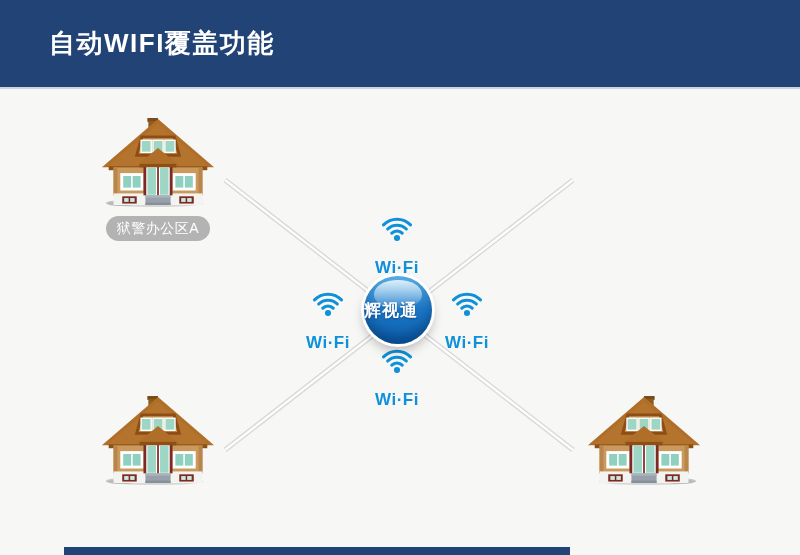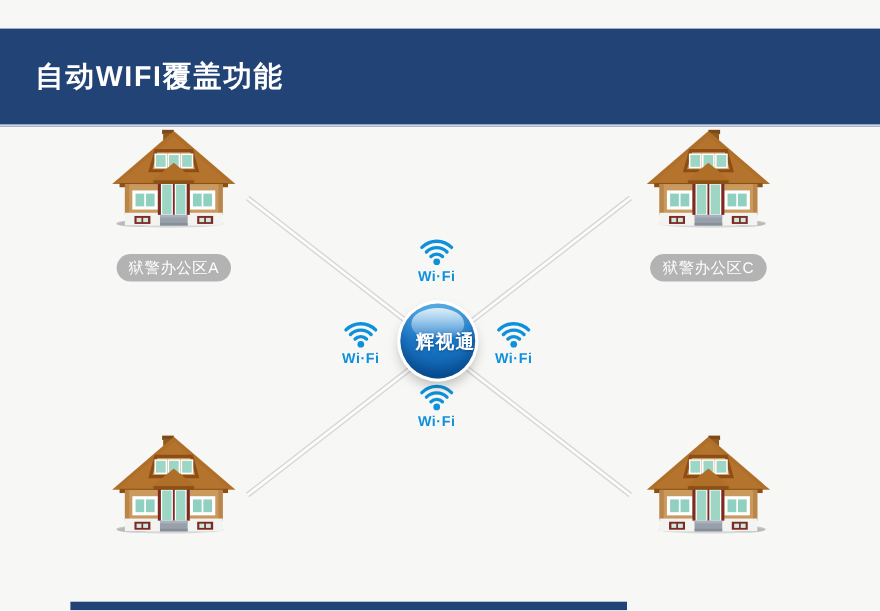--- a/index.html
+++ b/index.html
@@ -8,21 +8,21 @@
 
   .slide {
     position:relative; width:800px; height:555px;
     background:#f7f7f6; overflow:hidden;
   }
 
   
   .header {
     position:absolute; top:0; left:0; width:800px; height:89px;
     background:#224376; border-bottom:2px solid #ccd4e3;
-    display:flex; align-items:center; padding-left:32px;margin-top:26px;
+    display:flex; align-items:center; padding-left:49px;
   }
   .header-title {
     color:#ffffff; font-size:26px; font-weight:bold; letter-spacing:1.5px;
   }
 
   
   .footer-bar {
     position:absolute; left:64px; bottom:0; width:506px; height:8px;
     background:#224376;
   }
@@ -32,49 +32,49 @@
 
   
   .node { position:absolute; width:140px; text-align:center; }
   .node--a { left:88px;  top:116px; }
   .node--c { left:574px; top:116px; }
   .node--b { left:88px;  top:394px; }
   .node--d { left:574px; top:394px; }
   .house { display:block; margin:0 auto; }
   .house--mirrored svg { transform:scaleX(-1); }
   .node-label {
-    display:inline-block; margin-top:18px;
+    display:inline-block; margin-top:4px;
     background:#b3b3b3; color:#ffffff;
     font-size:14px; line-height:17px;
     padding:4px 11px; border-radius:14px;
     letter-spacing:0.5px; white-space:nowrap;
   }
 
   
   .wifi {
     position:absolute; width:90px;
     display:flex; flex-direction:column; align-items:center;
   }
   .wifi--top    { left:352px; top:215px; }
   .wifi--left   { left:283px; top:290px; }
   .wifi--right  { left:422px; top:290px; }
   .wifi--bottom { left:352px; top:347px; }
   .wifi-label {
-    color:#0e90da; font-weight:bold; font-size:13px; margin-top:1px;
+    color:#0e90da; font-weight:bold; font-size:17px; margin-top:16px;
     letter-spacing:0.5px;
   }
 
   
   .hub {
     position:absolute; left:364px; top:276px; width:68px; height:68px;
     border-radius:50%;
     background:linear-gradient(180deg,#58afe6 0%,#1d78c7 48%,#0a60ae 100%);
     box-shadow:0 0 0 3px #ffffff, 0 6px 12px rgba(0,0,0,.28),
                inset 0 -8px 12px rgba(0,25,70,.35);
-    display:flex; align-items:center; justify-content:flex-end;
+    display:flex; align-items:center; justify-content:flex-start;
   }
   .hub::before {
     content:""; position:absolute; left:14%; top:6%;
     width:72%; height:42%; border-radius:50%;
     background:linear-gradient(180deg,rgba(255,255,255,.8),rgba(255,255,255,.05));
   }
   .hub-label {
     position:relative; color:#ffffff; font-size:17px; font-weight:bold;
     letter-spacing:1px; text-shadow:0 1px 2px rgba(0,40,90,.5);
   }
@@ -146,28 +146,20 @@
 
   <div class="node node--a">
     <span class="house">
       <svg width="116" height="92" viewBox="0 0 120 95">
           <use href="#house-art"></use>
         </svg>
     </span>
     <div><span class="node-label">狱警办公区A</span></div>
   </div>
 
-  <div class="node node--c house--mirrored">
-    <span class="house">
-      <svg width="116" height="92" viewBox="0 0 120 95">
-          <use href="#house-art"></use>
-        </svg>
-    </span>
-    <div><span class="node-label">狱警办公区C</span></div>
-  </div>
 
   <div class="node node--b">
     <span class="house">
       <svg width="116" height="92" viewBox="0 0 120 95">
           <use href="#house-art"></use>
         </svg>
     </span>
   </div>
 
   <div class="node node--d house--mirrored">

